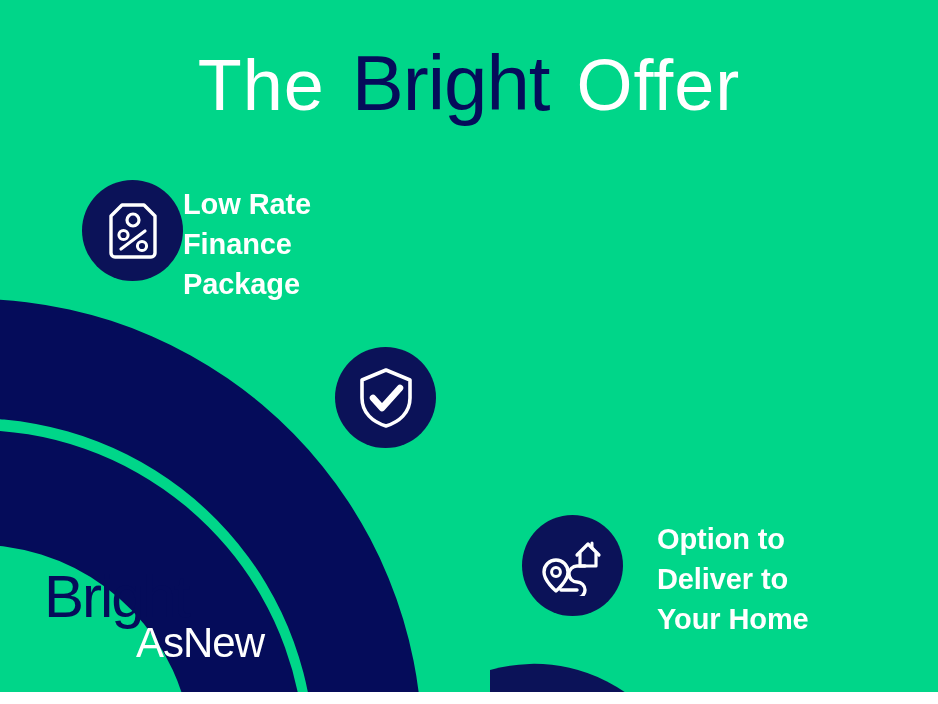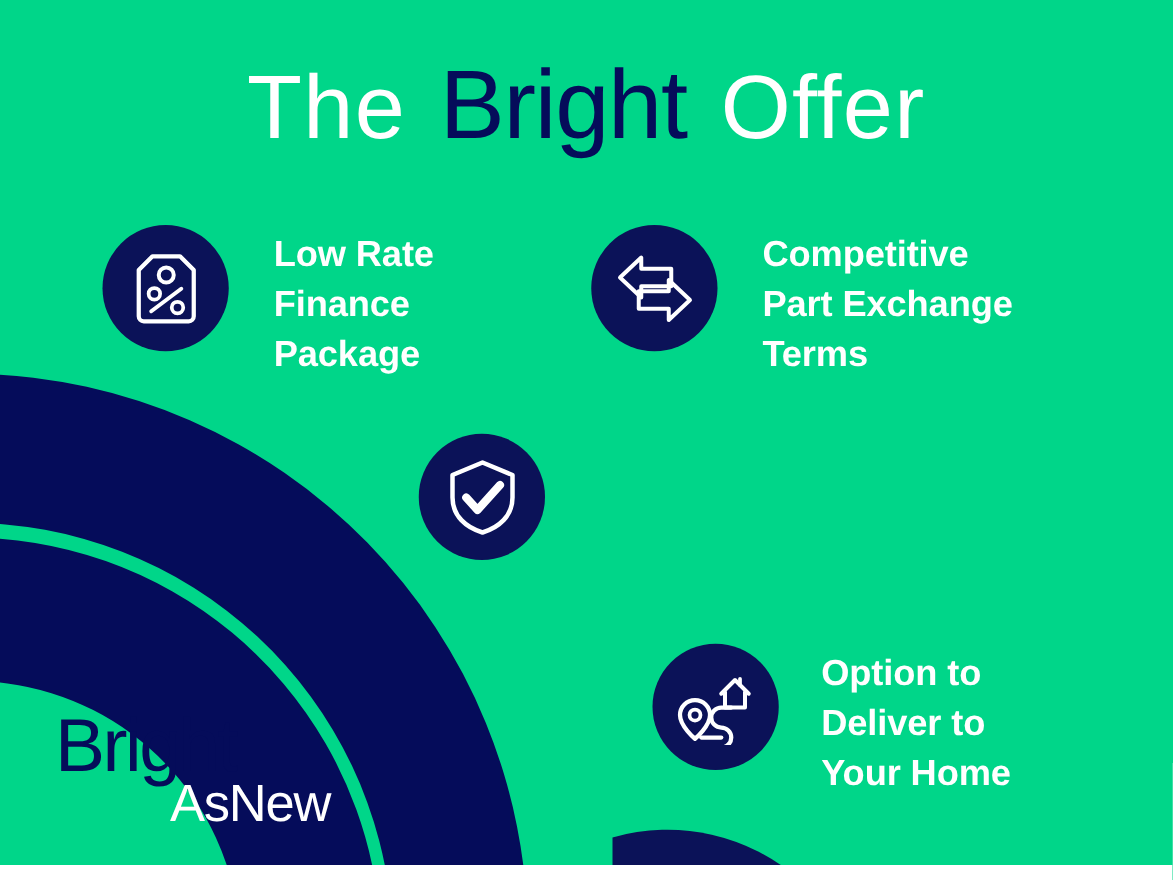--- a/index.html
+++ b/index.html
@@ -49,21 +49,20 @@
     width:101px; height:101px;
     border-radius:50%;
     background:#0b1258;
     flex:0 0 101px;
     display:flex;
     align-items:center;
     justify-content:center;
   }
   .badge svg { display:block; }
   .feature-text {
-    margin-left:36px;
     color:#ffffff;
     font-size:29px;
     font-weight:700;
     line-height:40px;
     letter-spacing:-0.1px;
     padding-top:4px;
     white-space:pre-line;
   }
 
   #feature-finance  { top:180px; left:82px;  }
@@ -122,31 +121,20 @@
         <line x1="16" y1="48" x2="40" y2="30" stroke="#ffffff" stroke-width="3.2" stroke-linecap="round"></line>
         <circle cx="18.5" cy="34" r="4.6" fill="none" stroke="#ffffff" stroke-width="3"></circle>
         <circle cx="37" cy="45" r="4.6" fill="none" stroke="#ffffff" stroke-width="3"></circle>
       </svg>
     </div>
     <div class="feature-text">Low Rate
 Finance
 Package</div>
   </div>
 
-  <div class="feature" id="feature-exchange">
-    <div class="badge">
-      <svg width="62" height="58" viewBox="0 0 62 58">
-        <path d="M20 4 L20 13 L44 13 L44 27 L20 27 L20 36 L3 20 Z" fill="none" stroke="#ffffff" stroke-width="3.2" stroke-linejoin="round"></path>
-        <path d="M42 22 L42 31 L18 31 L18 45 L42 45 L42 54 L59 38 Z" fill="none" stroke="#ffffff" stroke-width="3.2" stroke-linejoin="round"></path>
-      </svg>
-    </div>
-    <div class="feature-text">Competitive
-Part Exchange
-Terms</div>
-  </div>
 
   <div class="feature" id="feature-protect">
     <div class="badge">
       <svg width="58" height="62" viewBox="0 0 58 62">
         <path d="M29 3 L53 13 L53 31 C53 46 42 55 29 59 C16 55 5 46 5 31 L5 13 Z" fill="none" stroke="#ffffff" stroke-width="3.6" stroke-linejoin="round"></path>
         <path d="M16 31 L25 41 L43 21" fill="none" stroke="#ffffff" stroke-width="6.5" stroke-linecap="round" stroke-linejoin="round"></path>
       </svg>
     </div>
   </div>
 

